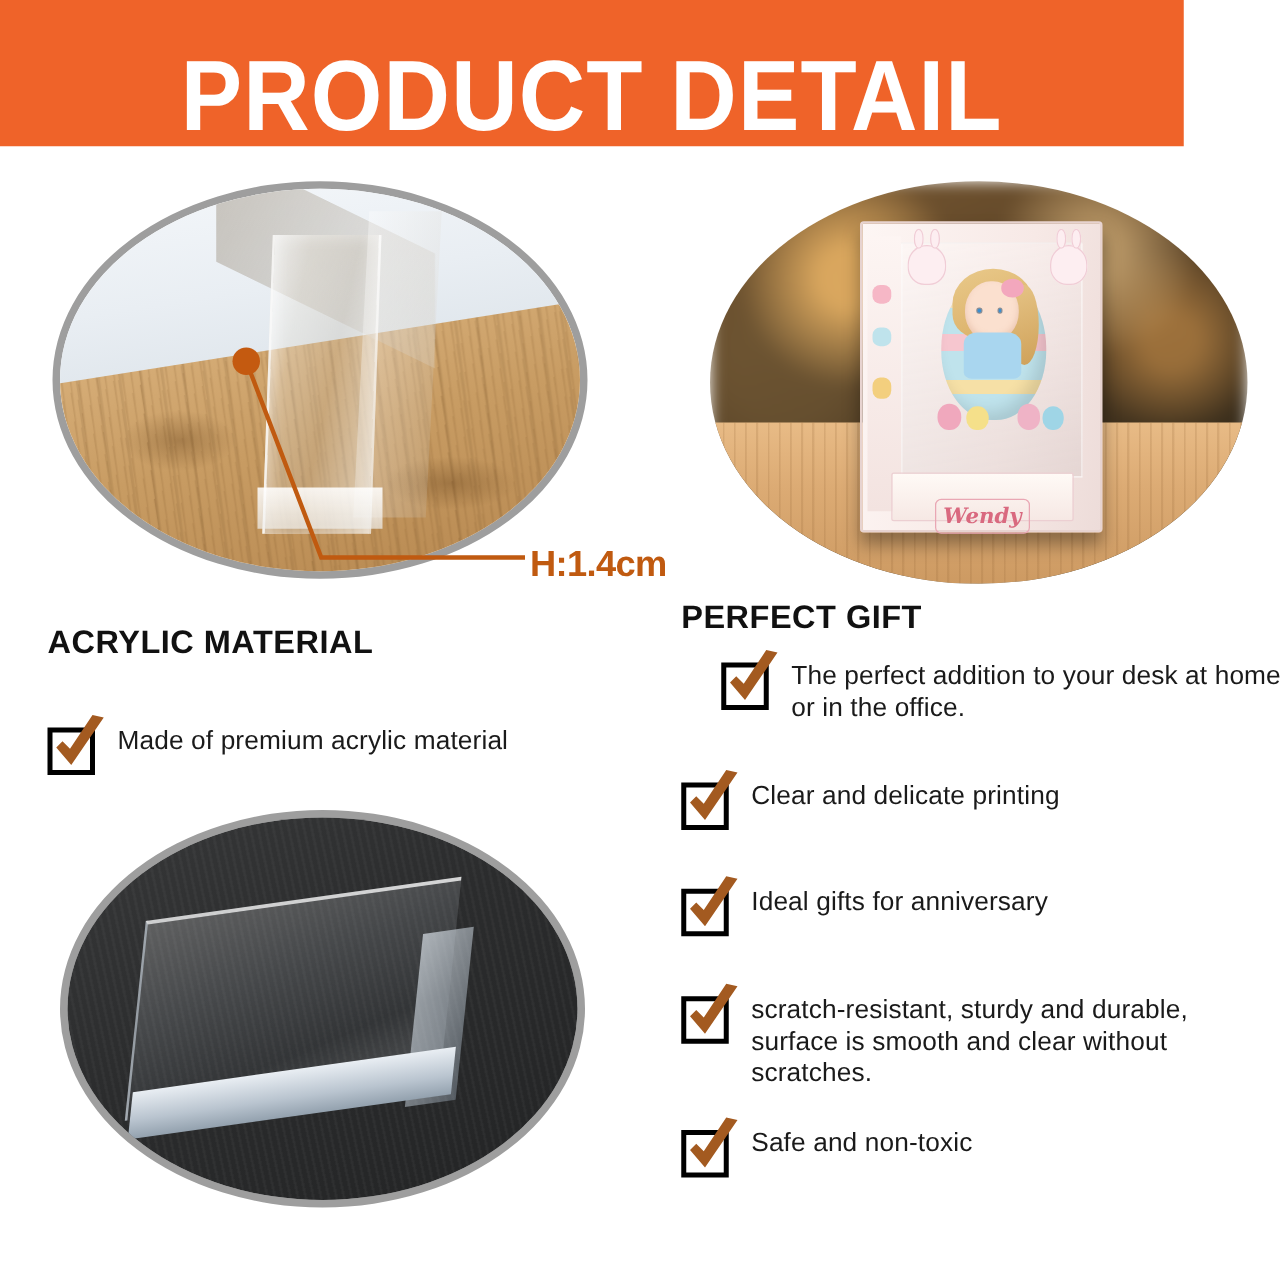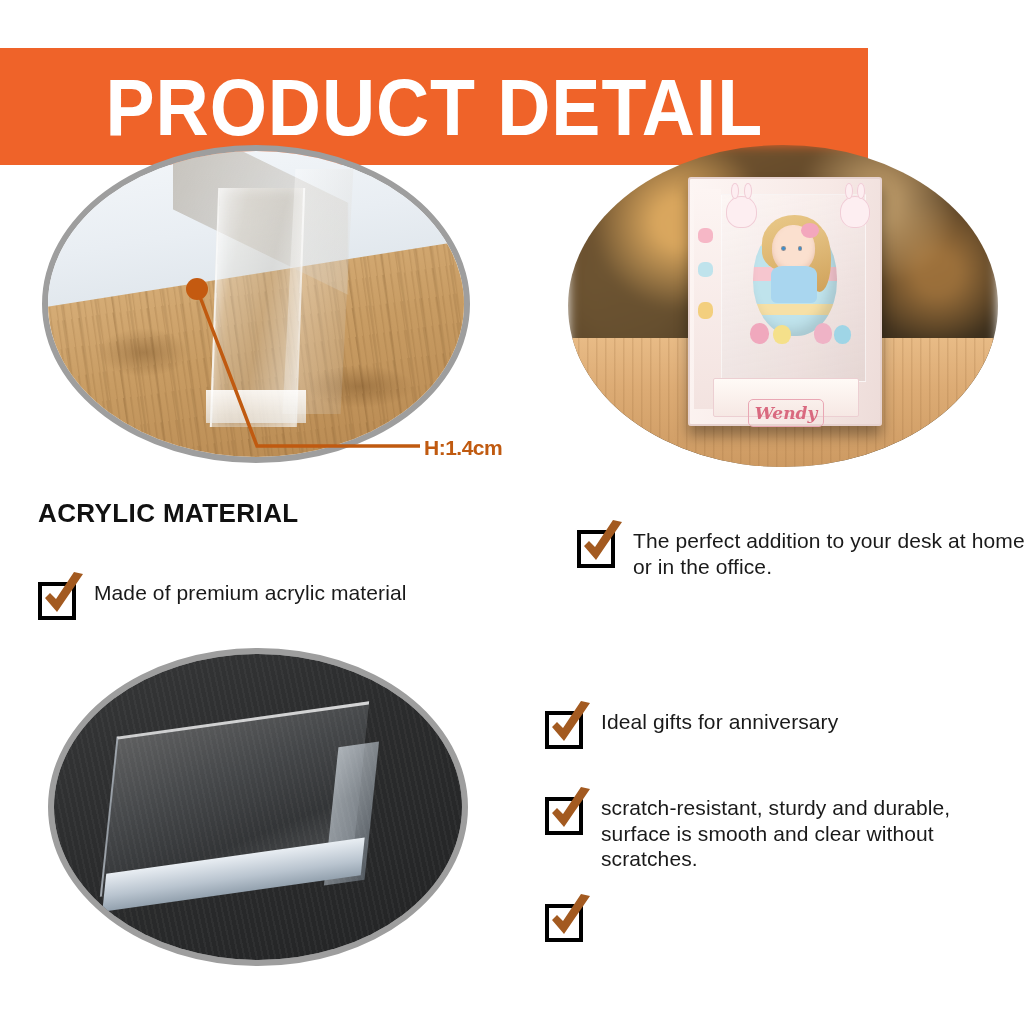--- a/index.html
+++ b/index.html
@@ -7,23 +7,23 @@
     width:1024px;height:1024px;
     background:#ffffff;
     font-family:"Liberation Sans", sans-serif;
     overflow:hidden;
     position:relative;
   }
   .page{position:relative;width:1024px;height:1024px;}
 
   
   .banner{
-    position:absolute;left:0;top:0;width:868px;height:117px;
+    position:absolute;left:0;top:0;width:947px;height:117px;
     background:#ef6329;
-    display:flex;align-items:center;justify-content:center;margin-top:48px;
+    display:flex;align-items:flex-end;justify-content:center;
   }
   .banner-title{
     color:#ffffff;
     font-family:"Liberation Sans Narrow","Liberation Sans",sans-serif;
     font-weight:bold;
     font-size:80px;
     letter-spacing:1px;
     transform:scaleX(0.92);
     line-height:1;
     white-space:nowrap;
@@ -231,21 +231,21 @@
   }
 
   
   .callout-dot{
     position:absolute;left:186px;top:278px;width:22px;height:22px;
     background:#c45a10;border-radius:50%;
   }
   .callout-svg{position:absolute;left:0;top:140px;width:560px;height:340px;}
   .callout-label{
     position:absolute;left:424px;top:436px;
-    color:#c05a10;font-weight:bold;font-size:21px;
+    color:#c05a10;font-weight:bold;font-size:29px;
     font-family:"Liberation Sans",sans-serif;
     letter-spacing:-0.5px;
     white-space:nowrap;
   }
 
   
   .section-heading{
     position:absolute;
     font-weight:bold;font-size:26px;color:#111111;
     letter-spacing:.4px;white-space:nowrap;
@@ -349,30 +349,39 @@
 
   <div class="bullet" id="bullet-acrylic-0">
     <span class="checkbox">
       <svg class="tick" viewBox="0 0 52 52">
         <path d="M8 26 L20 40 L46 2 L37 0 L19 27 L13 21 Z" fill="#a35a20"></path>
       </svg>
     </span>
     <span class="bullet-text">Made of premium acrylic material</span>
   </div>
 
+  <div class="section-heading" id="heading-gift">PERFECT GIFT</div>
 
   <div class="bullet" id="bullet-gift-0">
     <span class="checkbox">
       <svg class="tick" viewBox="0 0 52 52">
         <path d="M8 26 L20 40 L46 2 L37 0 L19 27 L13 21 Z" fill="#a35a20"></path>
       </svg>
     </span>
     <span class="bullet-text">The perfect addition to your desk at home or in the office.</span>
   </div>
 
+  <div class="bullet" id="bullet-gift-1">
+    <span class="checkbox">
+      <svg class="tick" viewBox="0 0 52 52">
+        <path d="M8 26 L20 40 L46 2 L37 0 L19 27 L13 21 Z" fill="#a35a20"></path>
+      </svg>
+    </span>
+    <span class="bullet-text">Clear and delicate printing</span>
+  </div>
 
   <div class="bullet" id="bullet-gift-3">
     <span class="checkbox">
       <svg class="tick" viewBox="0 0 52 52">
         <path d="M8 26 L20 40 L46 2 L37 0 L19 27 L13 21 Z" fill="#a35a20"></path>
       </svg>
     </span>
     <span class="bullet-text">scratch-resistant, sturdy and durable, surface is smooth and clear without scratches.</span>
   </div>
 
@@ -384,15 +393,16 @@
     </span>
     <span class="bullet-text">Ideal gifts for anniversary</span>
   </div>
 
   <div class="bullet" id="bullet-gift-4">
     <span class="checkbox">
       <svg class="tick" viewBox="0 0 52 52">
         <path d="M8 26 L20 40 L46 2 L37 0 L19 27 L13 21 Z" fill="#a35a20"></path>
       </svg>
     </span>
+    <span class="bullet-text">Safe and non-toxic</span>
   </div>
 
 </div>
 
 </body></html>

